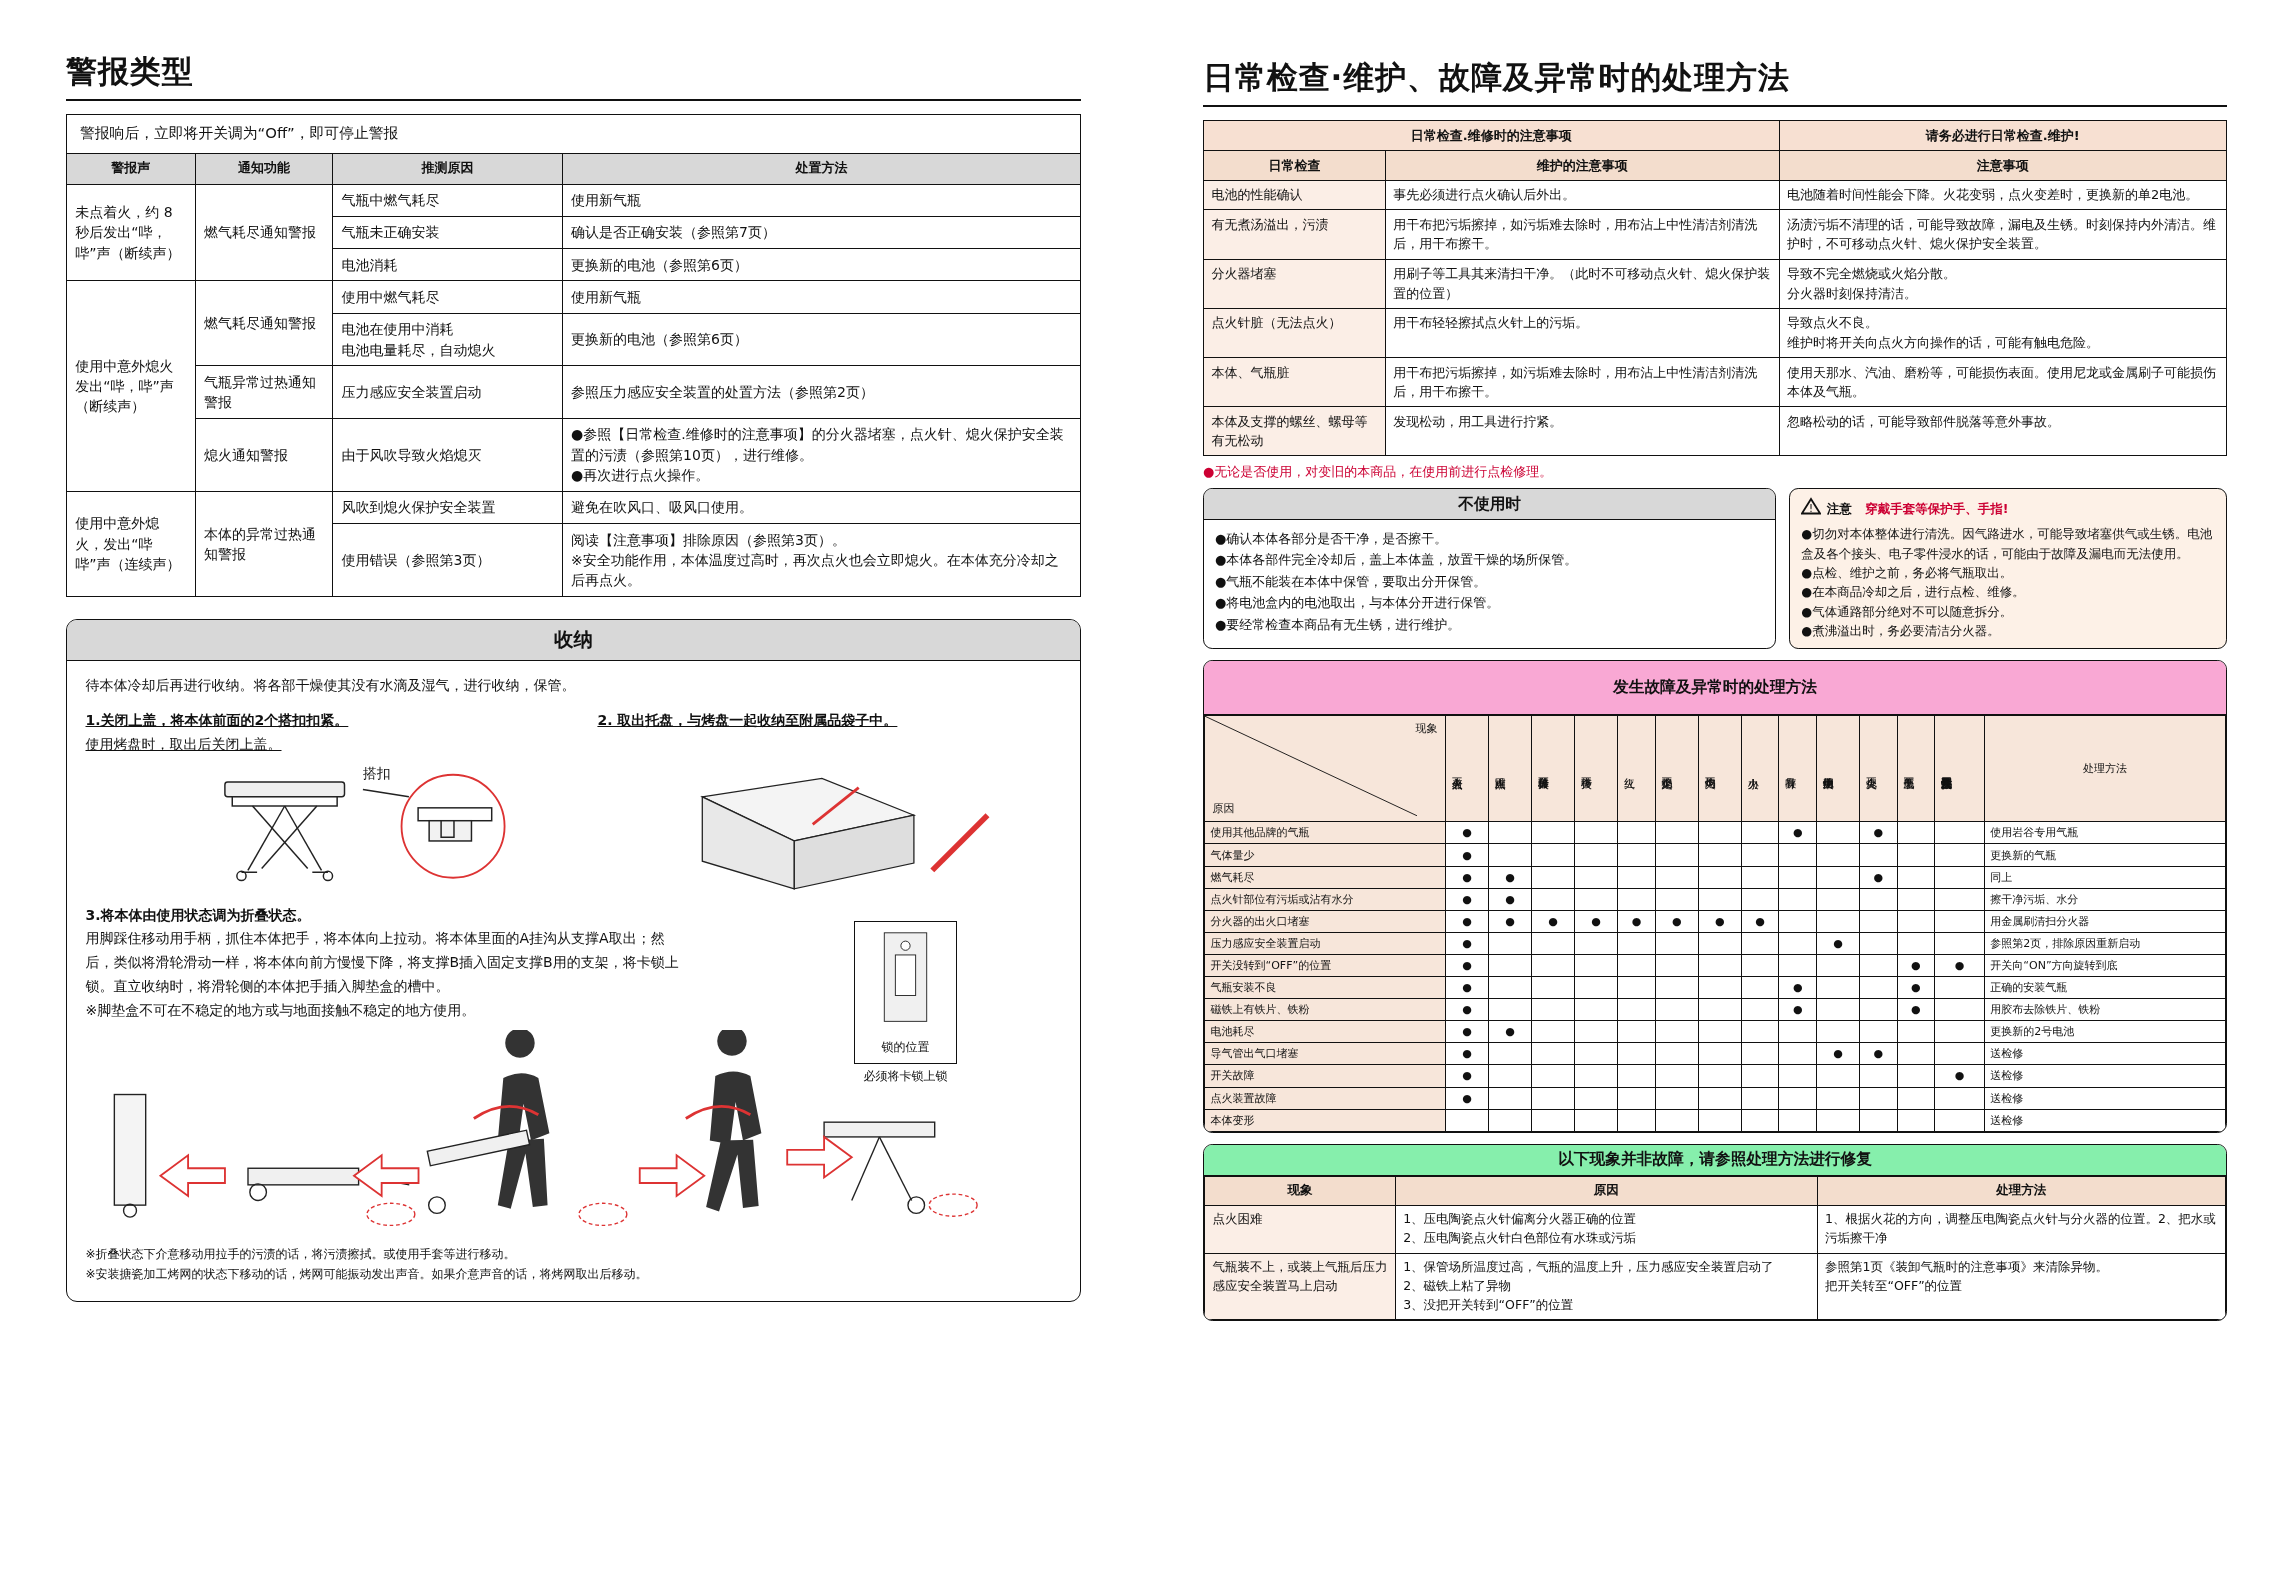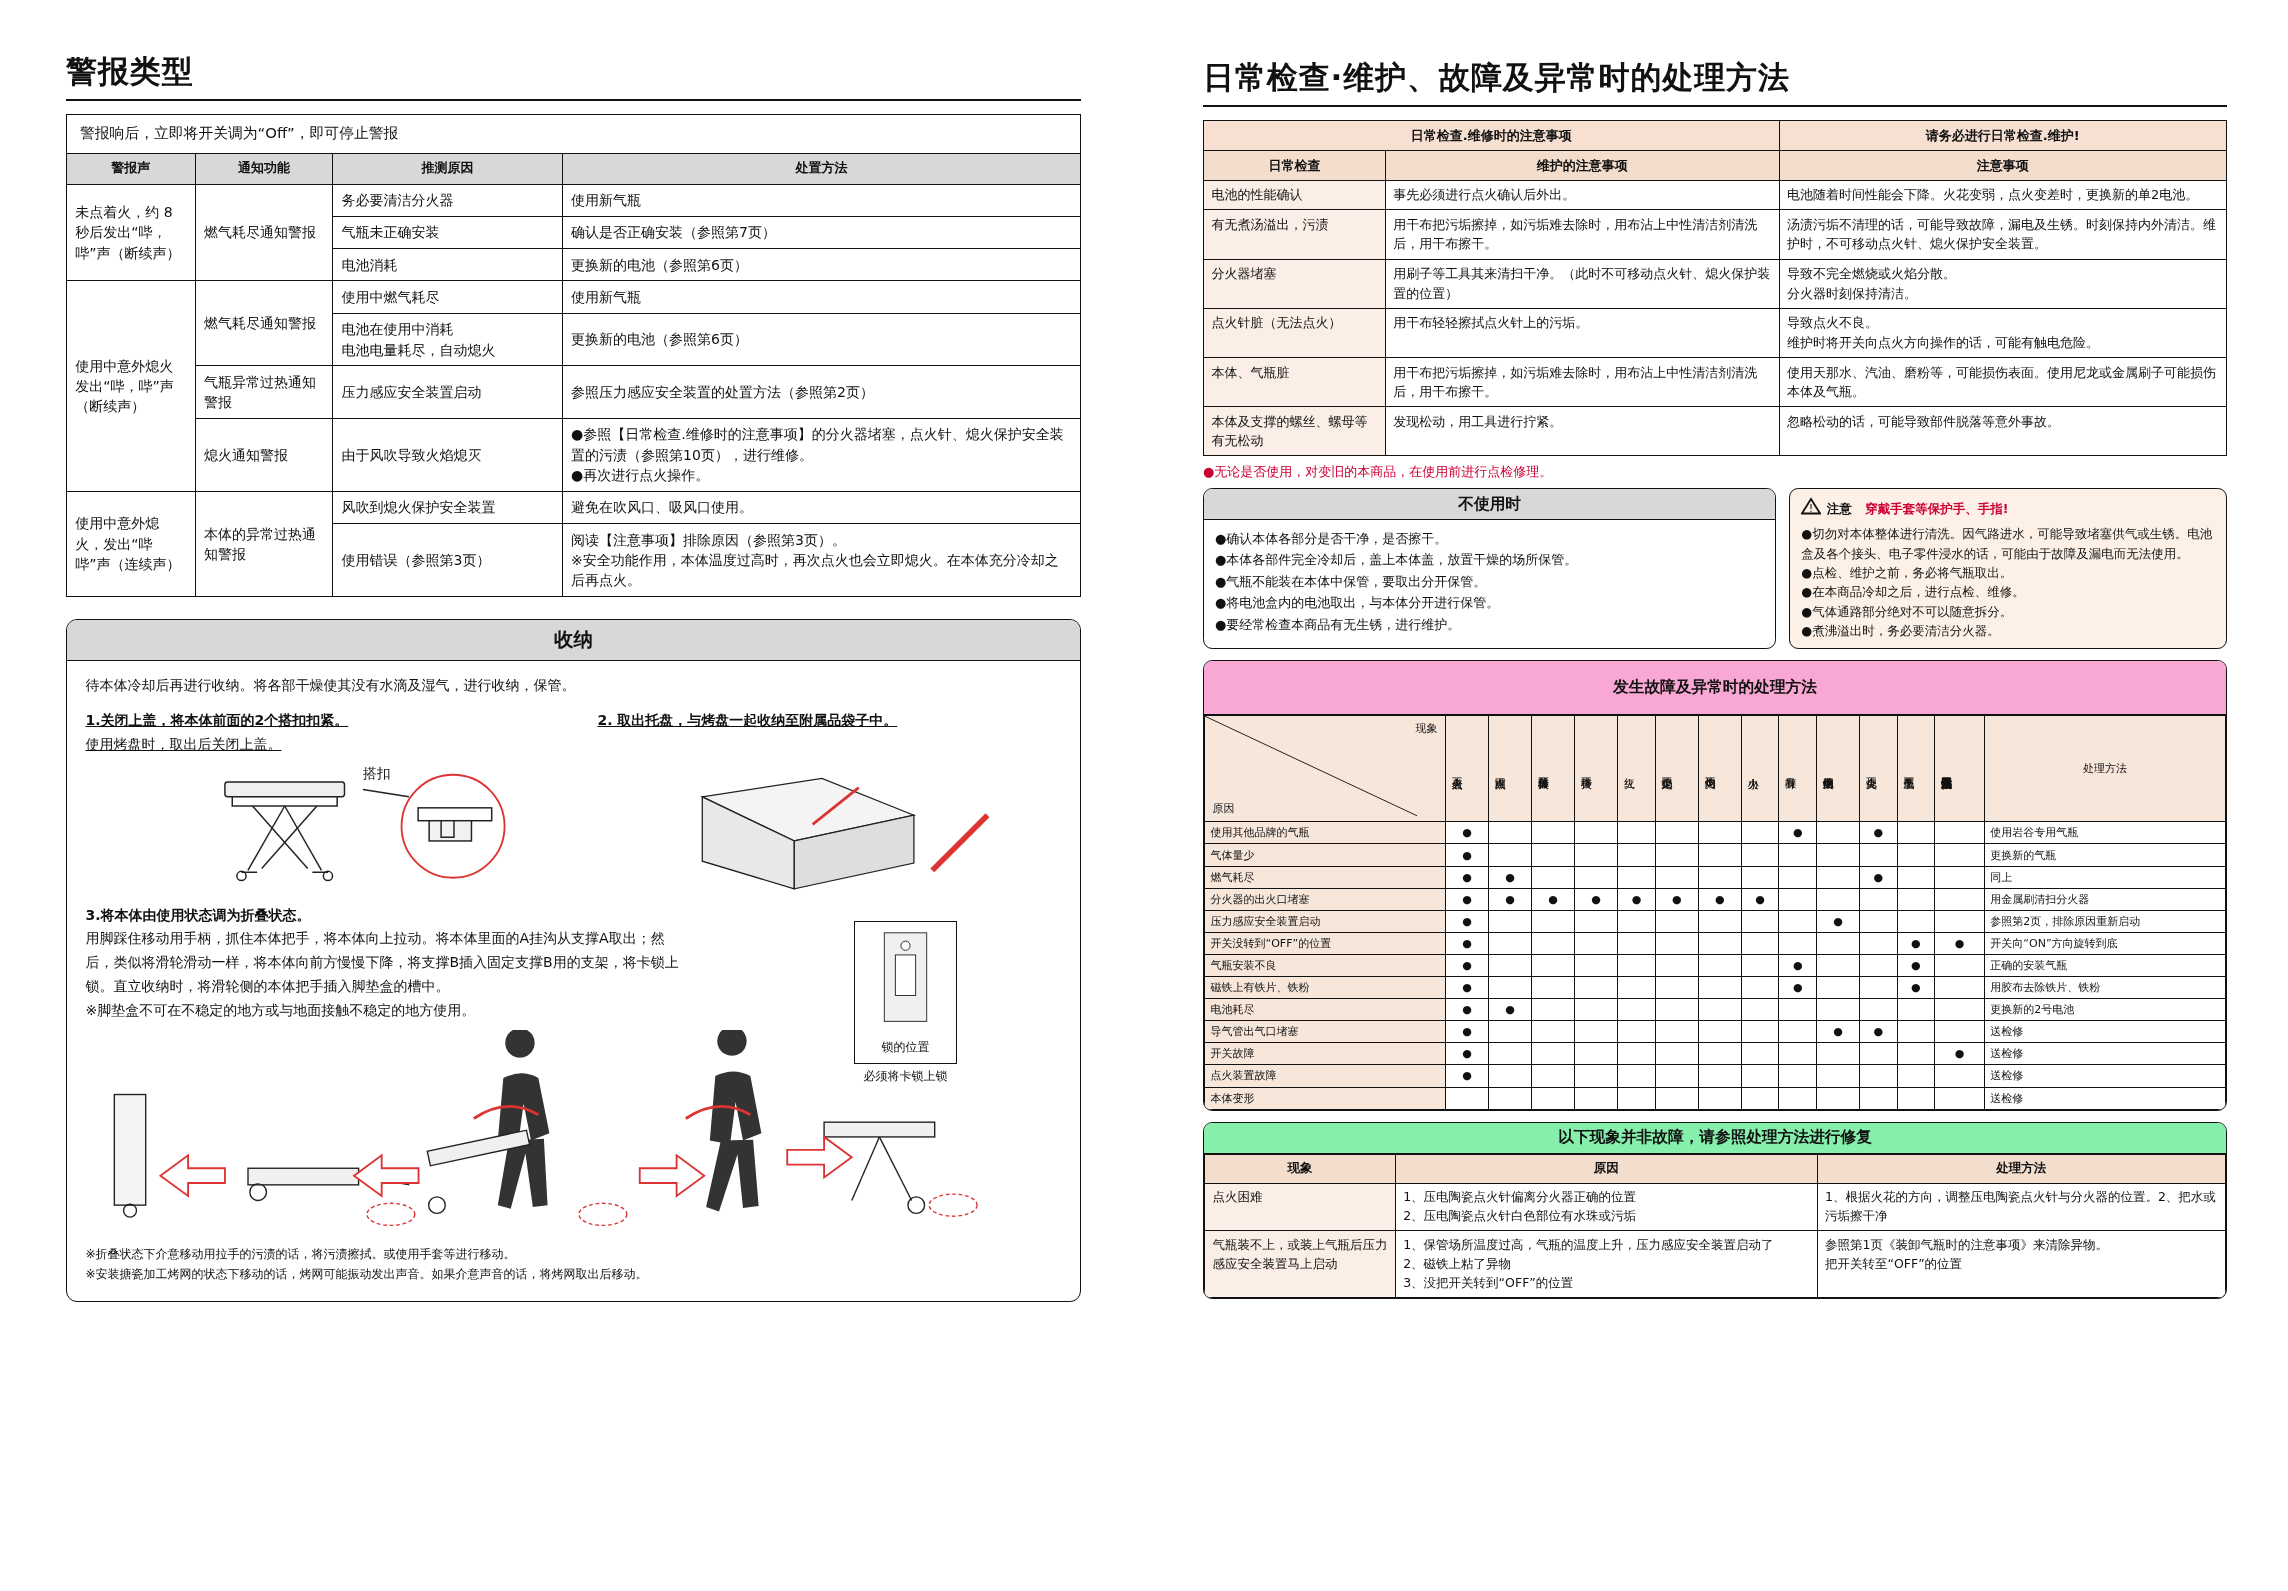--- a/index.html
+++ b/index.html
@@ -58,21 +58,21 @@
             <tr>
           <th style="width:111px;">警报声</th>
           <th style="width:120px;">通知功能</th>
           <th style="width:212px;">推测原因</th>
           <th>处置方法</th>
         </tr>
 
         <tr class="mrow">
           <td rowspan="3" style="white-space:pre-line;">未点着火，约 8 秒后发出“哔，哔”声（断续声）</td>
           <td rowspan="3">燃气耗尽通知警报</td>
-          <td>务必要清洁分火器</td>
+          <td>气瓶中燃气耗尽</td>
           <td>使用新气瓶</td>
         </tr>
         <tr>
           <td>气瓶未正确安装</td>
           <td>确认是否正确安装（参照第7页）</td>
         </tr>
         <tr>
           <td>电池消耗</td>
           <td>更换新的电池（参照第6页）</td>
         </tr>
@@ -417,20 +417,37 @@
                 <td class="mcell"></td>
                 <td class="mcell"></td>
                 <td class="mcell"></td>
                 <td class="mcell"></td>
                 <td class="mcell"></td>
                 <td class="mcell"></td>
                 <td class="mcell">●</td>
                 <td class="mcell"></td>
                 <td class="mcell"></td>
                 <td class="sol">同上</td>
+              </tr>
+              <tr>
+                <td class="rowlabel">点火针部位有污垢或沾有水分</td>
+                <td class="mcell">●</td>
+                <td class="mcell">●</td>
+                <td class="mcell"></td>
+                <td class="mcell"></td>
+                <td class="mcell"></td>
+                <td class="mcell"></td>
+                <td class="mcell"></td>
+                <td class="mcell"></td>
+                <td class="mcell"></td>
+                <td class="mcell"></td>
+                <td class="mcell"></td>
+                <td class="mcell"></td>
+                <td class="mcell"></td>
+                <td class="sol">擦干净污垢、水分</td>
               </tr>
               <tr>
                 <td class="rowlabel">分火器的出火口堵塞</td>
                 <td class="mcell">●</td>
                 <td class="mcell">●</td>
                 <td class="mcell">●</td>
                 <td class="mcell">●</td>
                 <td class="mcell">●</td>
                 <td class="mcell">●</td>
                 <td class="mcell">●</td>

